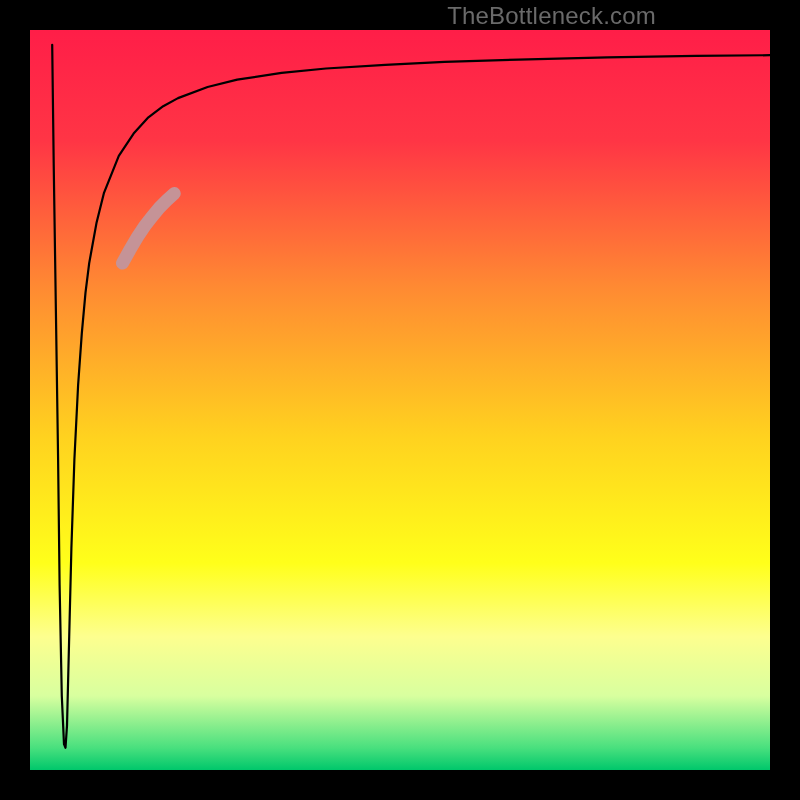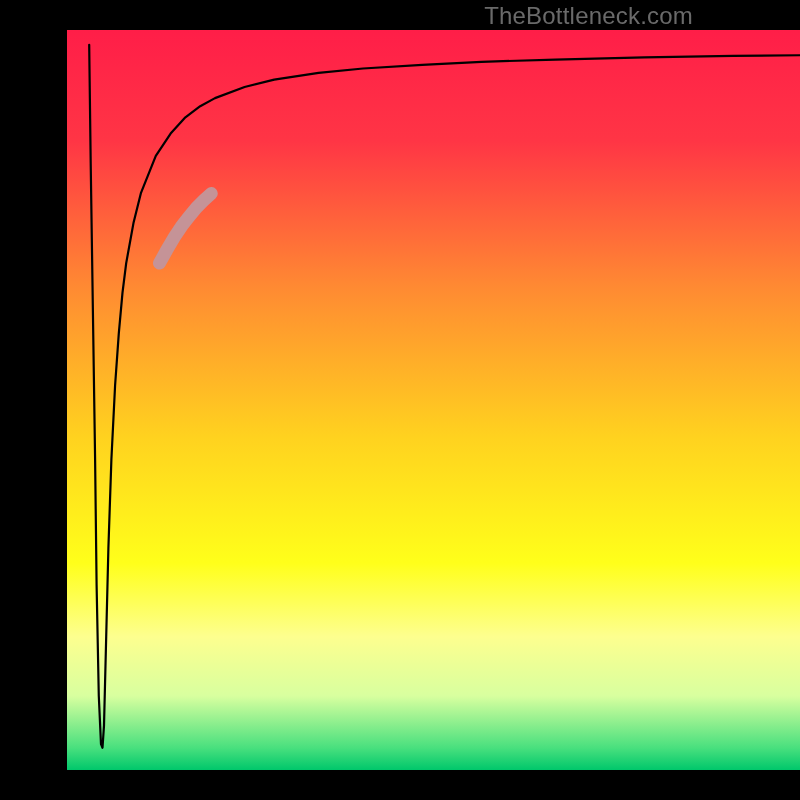--- a/index.html
+++ b/index.html
@@ -9,21 +9,20 @@
     height: 800px;
     overflow: hidden;
     background: #000;
     font-family: Arial, Helvetica, sans-serif;
   }
   .frame {
     position: relative;
     width: 668px;
     height: 800px;
     background: #000;
-    margin-left: 37px;
   }
   .watermark {
     position: absolute;
     top: 2px;
     right: 12px;
     color: #6a6a6a;
     font-size: 24px;
     font-weight: 400;
     letter-spacing: 0.2px;
     z-index: 10;

